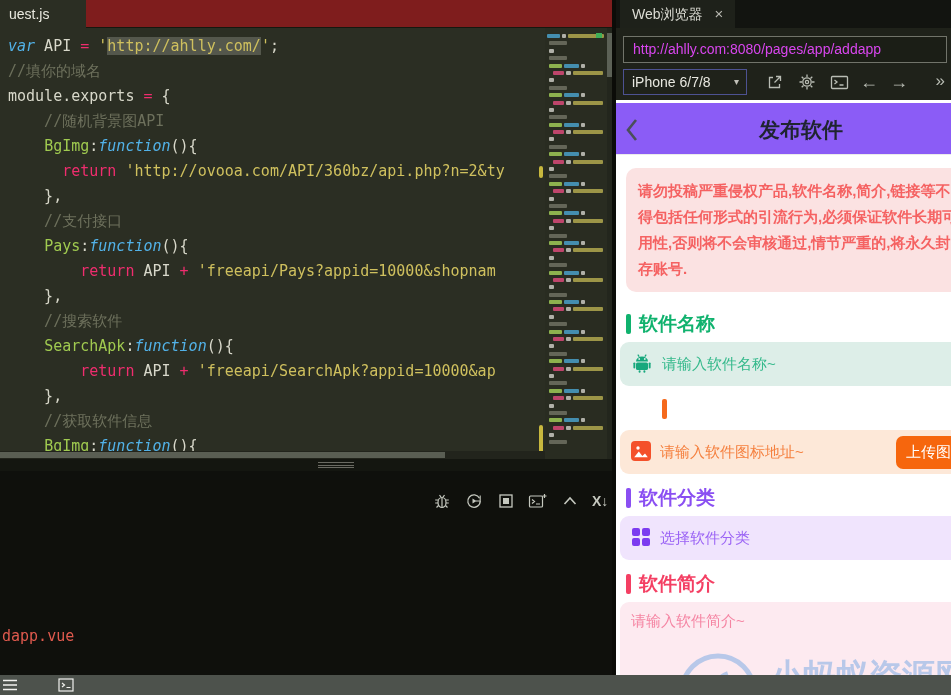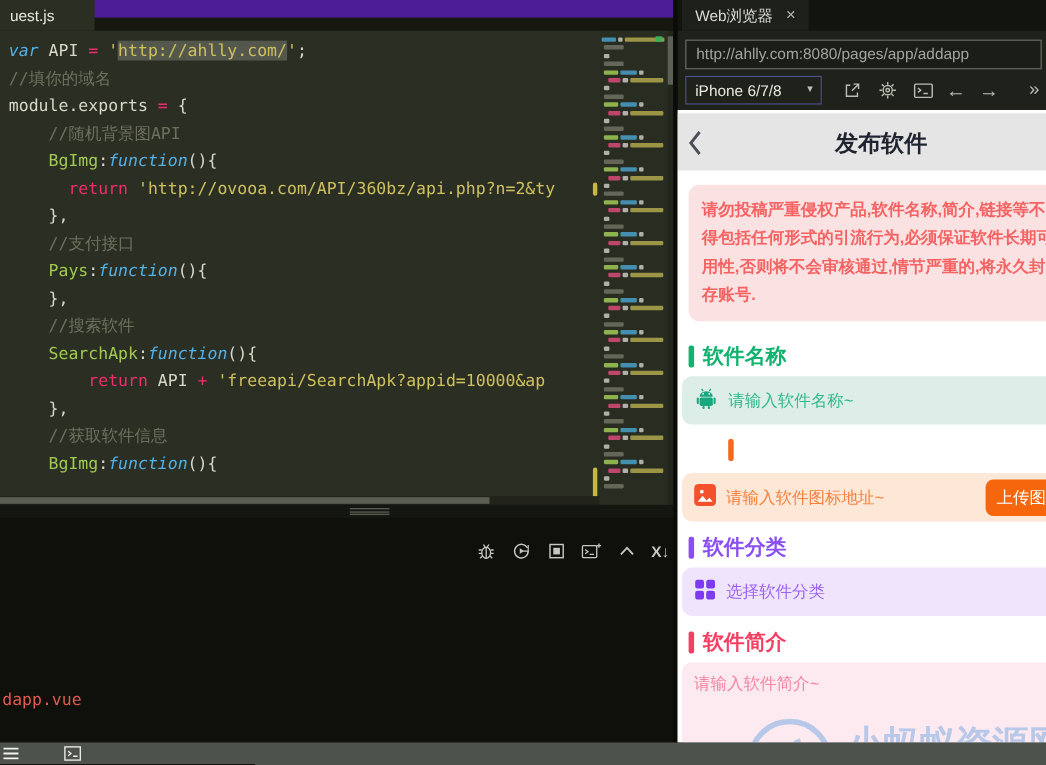--- a/index.html
+++ b/index.html
@@ -1,21 +1,21 @@
 <!DOCTYPE html>
 <html><head>
 <meta charset="utf-8">
 <style>
   html,body{margin:0;padding:0;background:#000;}
   *{box-sizing:border-box;}
   .window{position:relative;width:951px;height:695px;background:#16180f;overflow:hidden;
           font-family:"Liberation Sans","DejaVu Sans",sans-serif;}
 
   
-  .tabbar-left{position:absolute;left:0;top:0;width:612px;height:16px;background:#4c1d95;}
+  .tabbar-left{position:absolute;left:0;top:0;width:612px;height:27px;background:#7f1d1d;}
   .tab-editor{position:absolute;left:0;top:0;height:28px;width:86px;background:#2b2e23;
               color:#e9e9df;font-size:14px;line-height:28px;padding-left:9px;}
   .tabbar-right{position:absolute;left:616px;top:0;width:335px;height:28px;background:#121410;}
   .tab-browser{position:absolute;left:4px;top:0;height:28px;padding:0 12px;background:#1e211a;
                color:#dcdcd4;font-size:14px;line-height:28px;display:flex;gap:12px;align-items:center;}
   .tab-close{color:#b9b9b1;font-size:15px;line-height:28px;}
 
   
   .editor{position:absolute;left:0;top:28px;width:612px;height:431px;background:#2b2e23;overflow:hidden;}
   .code-area{position:absolute;left:0;top:0;width:545px;height:423px;overflow:hidden;
@@ -53,34 +53,34 @@
   .console{position:absolute;left:0;top:471px;width:612px;height:204px;background:#0f100c;}
   .console-toolbar{position:absolute;left:432px;top:20px;display:flex;gap:13px;align-items:center;color:#c5c8bf;}
   .ct-icon{width:19px;height:19px;display:inline-flex;align-items:center;justify-content:center;}
   .ct-clear{font-size:14px;font-weight:bold;color:#c5c8bf;letter-spacing:0;}
   .console-output{position:absolute;left:2px;top:108px;font-family:"DejaVu Sans Mono","Liberation Mono",monospace;
                   font-size:15px;color:#e05a4e;line-height:23px;white-space:pre;}
 
   
   .browser-pane{position:absolute;left:616px;top:28px;width:335px;height:72px;background:#1f221a;}
   .url-input{position:absolute;left:7px;top:8px;width:324px;height:27px;background:#1b1e16;
-             border:1px solid #71746a;color:#a3a3a3;font-size:14px;line-height:25px;padding-left:9px;
+             border:1px solid #71746a;color:#d946ef;font-size:14px;line-height:25px;padding-left:9px;
              white-space:nowrap;overflow:hidden;}
   .device-row{position:absolute;left:7px;top:41px;width:324px;height:27px;}
   .device-select{position:absolute;left:0;top:0;width:124px;height:26px;border:1px solid #4d5292;
                  color:#e8e8e0;font-size:14px;line-height:24px;padding-left:8px;}
   .device-caret{position:absolute;right:7px;top:0;font-size:10px;color:#c0c0b8;line-height:24px;}
   .bt-icon{position:absolute;top:3px;width:20px;height:20px;color:#b9bdb4;display:flex;align-items:center;justify-content:center;}
   .bt-arrow{font-size:18px;line-height:20px;color:#b9bdb4;}
   .bt-more{position:absolute;right:2px;top:2px;font-size:17px;color:#b9bdb4;}
 
   
   .divider{position:absolute;left:612px;top:0;width:4px;height:675px;background:#0b0c08;}
   .preview{position:absolute;left:616px;top:100px;width:335px;height:575px;background:#ffffff;overflow:hidden;}
-  .navbar{position:absolute;left:0;top:3px;width:335px;height:52px;background:#e5e5e5;border-bottom:1px solid #ebebeb;}
+  .navbar{position:absolute;left:0;top:3px;width:335px;height:52px;background:#8b5cf6;border-bottom:1px solid #ebebeb;}
   .nav-back{position:absolute;left:8px;top:14px;}
   .nav-title{position:absolute;left:0;top:13px;width:370px;text-align:center;font-size:21px;font-weight:bold;color:#1f2430;}
   .page{position:absolute;left:0;top:56px;width:335px;height:519px;background:#fff;}
 
   .notice{position:absolute;left:10px;top:12px;width:344px;background:#fbe2e2;border-radius:10px;
           padding:10px 12px;color:#f56262;font-size:15px;font-weight:600;line-height:26px;}
 
   .sec-head{position:absolute;left:10px;display:flex;align-items:center;gap:8px;font-size:19px;font-weight:bold;}
   .sec-bar{width:5px;height:20px;border-radius:2px;}
   .h-green{top:155px;color:#10b26e;}  .h-green .sec-bar{background:#10b26e;}
@@ -134,20 +134,21 @@
     <div class="code-area">
         <div class="cl"><span class="kw">var</span><span class="pl"> API </span><span class="op">=</span><span class="pl"> </span><span class="str">'</span><span class="str sel">http://ahlly.com/</span><span class="str">'</span><span class="pl">;</span></div>
         <div class="cl"><span class="com">//填你的域名</span></div>
         <div class="cl"><span class="pl">module.exports </span><span class="op">=</span><span class="pl"> {</span></div>
         <div class="cl"><span class="com">    //随机背景图API</span></div>
         <div class="cl"><span class="pl">    </span><span class="name">BgImg</span><span class="pl">:</span><span class="fn">function</span><span class="pl">(){</span></div>
         <div class="cl"><span class="pl">      </span><span class="op">return</span><span class="pl"> </span><span class="str">'http://ovooa.com/API/360bz/api.php?n=2&amp;ty</span></div>
         <div class="cl"><span class="pl">    },</span></div>
         <div class="cl"><span class="com">    //支付接口</span></div>
         <div class="cl"><span class="pl">    </span><span class="name">Pays</span><span class="pl">:</span><span class="fn">function</span><span class="pl">(){</span></div>
+        <div class="cl"><span class="pl">        </span><span class="op">return</span><span class="pl"> API </span><span class="op">+</span><span class="pl"> </span><span class="str">'freeapi/Pays?appid=10000&amp;shopnam</span></div>
         <div class="cl"><span class="pl">    },</span></div>
         <div class="cl"><span class="com">    //搜索软件</span></div>
         <div class="cl"><span class="pl">    </span><span class="name">SearchApk</span><span class="pl">:</span><span class="fn">function</span><span class="pl">(){</span></div>
         <div class="cl"><span class="pl">        </span><span class="op">return</span><span class="pl"> API </span><span class="op">+</span><span class="pl"> </span><span class="str">'freeapi/SearchApk?appid=10000&amp;ap</span></div>
         <div class="cl"><span class="pl">    },</span></div>
         <div class="cl"><span class="com">    //获取软件信息</span></div>
         <div class="cl"><span class="pl">    </span><span class="name">BgImg</span><span class="pl">:</span><span class="fn">function</span><span class="pl">(){</span></div>
       </div>
     <div class="minimap">
       <div class="mm-warn"></div>

